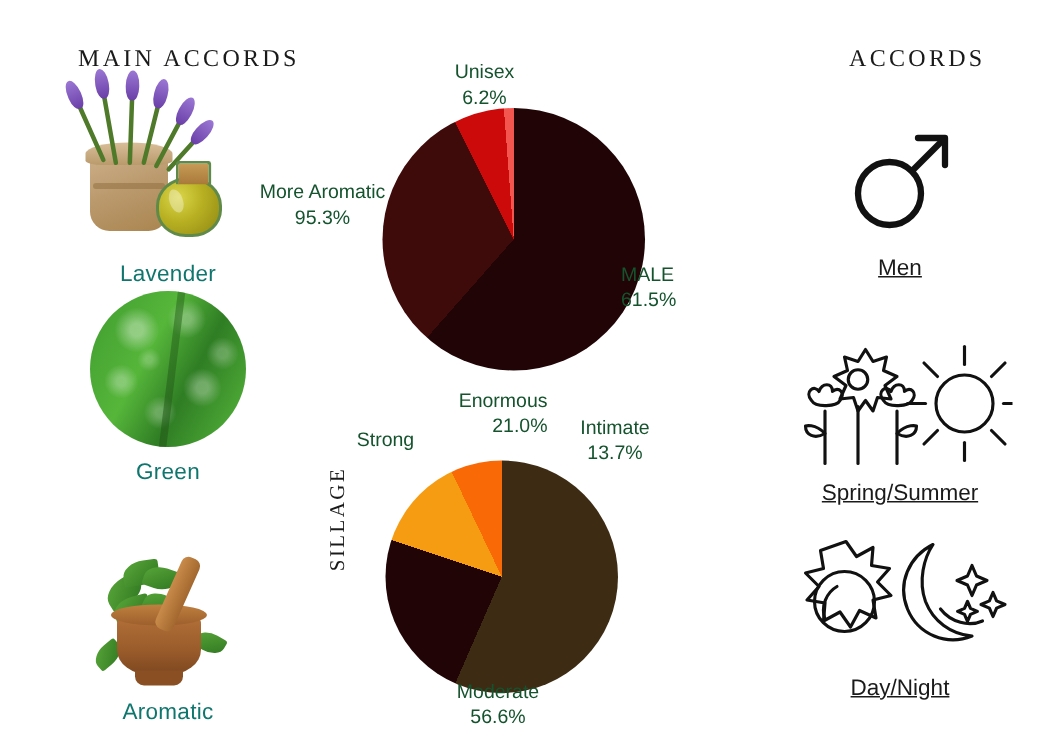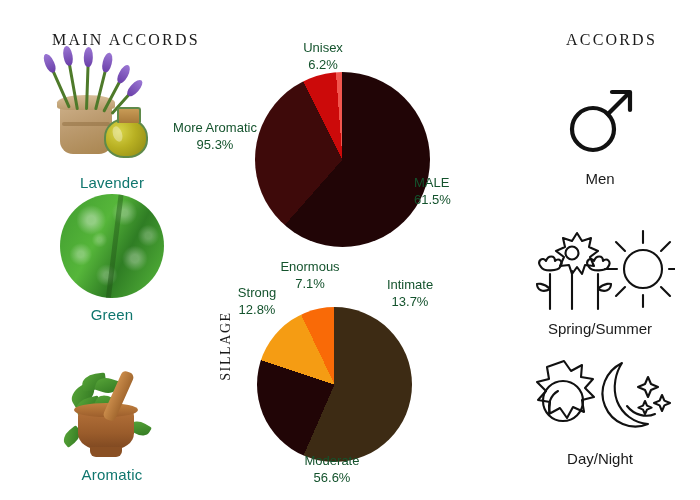--- a/index.html
+++ b/index.html
@@ -172,21 +172,21 @@
     white-space:nowrap;
   }
   .pie-label .pct { display:block; }
 
   
   #lbl-unisex         { left:268px; top:40px;  width:110px; }
   #lbl-more-masculine { left:160px; top:120px; width:110px; }
   #lbl-male           { left:414px; top:175px; width:90px; text-align:left; }
 
   
-  #lbl-enormous { left:255px; top:259px; width:110px; }
+  #lbl-enormous { left:255px; top:259px; width:110px;text-align:right; }
   #lbl-strong   { left:212px; top:285px; width:90px; }
   #lbl-intimate { left:355px; top:277px; width:110px; }
   #lbl-moderate { left:262px; top:453px; width:140px; }
 
   .axis-title {
     position:absolute;
     left:181px; top:338px;
     width:90px;
     font-family:"Liberation Serif", serif;
     font-size:14px;
@@ -207,20 +207,21 @@
   #detail-0 { left:500px; top:72px; }
   #detail-1 { left:500px; top:222px; }
   #detail-2 { left:500px; top:352px; }
 
   .detail-icon { height:96px; display:flex; align-items:center; justify-content:center; }
   .detail-caption {
     font-family:"Liberation Sans", sans-serif;
     font-size:15px;
     color:#1a1a1a;
     margin-top:2px;
+    text-decoration:underline;
   }
   svg { display:block; }
 </style>
 </head>
 <body>
 
 <div id="page">
 
   <div class="section-heading" id="heading-accords">MAIN ACCORDS</div>
 
@@ -296,26 +297,25 @@
   </div>
 
   <div class="chart-block" id="chart-sillage">
     <div class="pie" id="pie-sillage" style="background: conic-gradient(rgb(61, 43, 20) 0deg, rgb(61, 43, 20) 203.556deg, rgb(33, 5, 6) 203.556deg, rgb(33, 5, 6) 288.432deg, rgb(245, 156, 19) 288.432deg, rgb(245, 156, 19) 334.466deg, rgb(249, 106, 7) 334.466deg, rgb(249, 106, 7) 360deg);"></div>
   </div>
 
   <div class="axis-title">SILLAGE</div>
 
   <div class="pie-label" id="lbl-enormous">
     <span>Enormous</span>
-    <span class="pct">7.1%</span>
+    <span class="pct">21.0%</span>
   </div>
 
   <div class="pie-label" id="lbl-strong">
     <span>Strong</span>
-    <span class="pct">12.8%</span>
   </div>
 
   <div class="pie-label" id="lbl-intimate">
     <span>Intimate</span>
     <span class="pct">13.7%</span>
   </div>
 
   <div class="pie-label" id="lbl-moderate">
     <span>Moderate</span>
     <span class="pct">56.6%</span>

